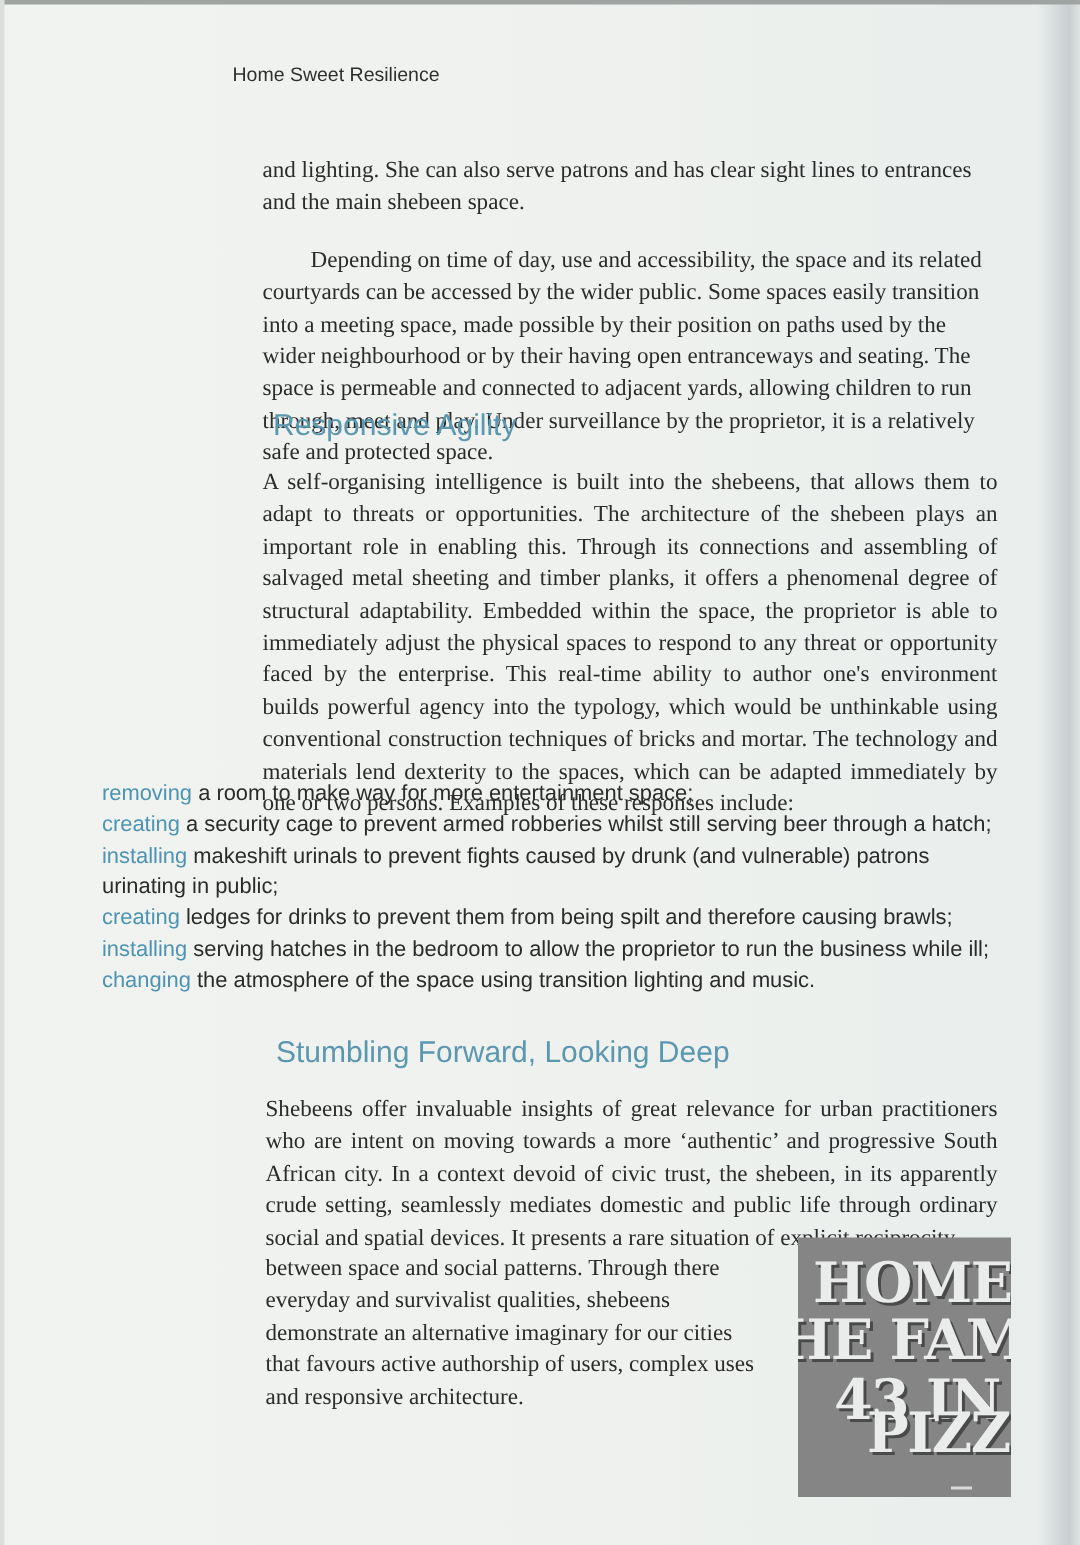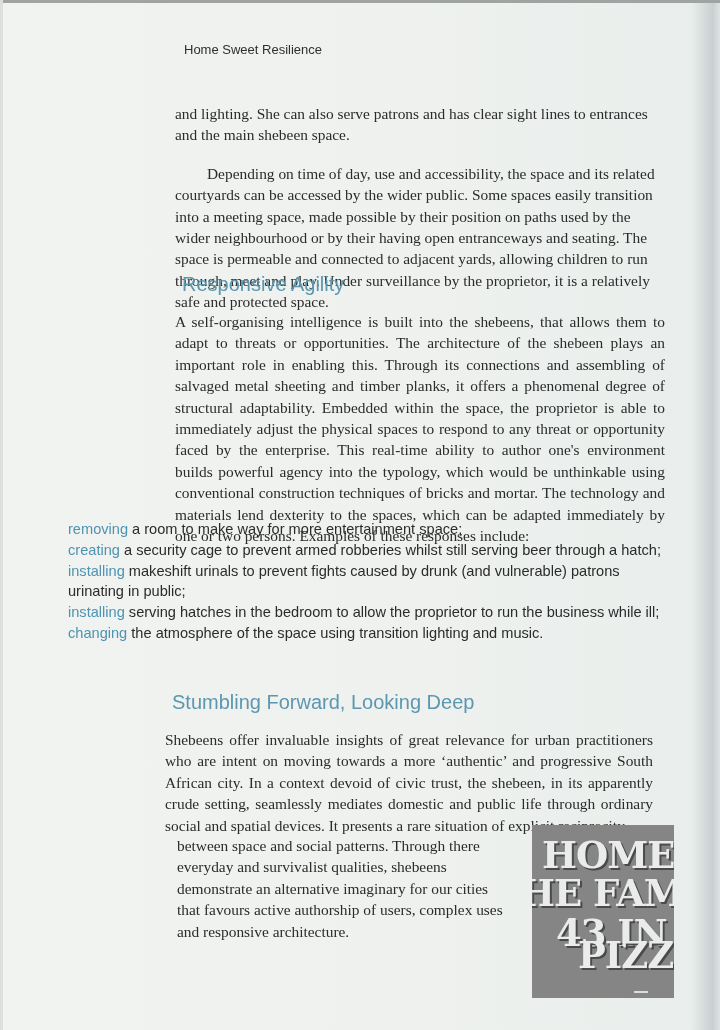--- a/index.html
+++ b/index.html
@@ -11,21 +11,21 @@
     color: #2b2b2b;
   }
   .page {
     position: absolute; left: 0; top: 0; width: 720px; height: 1030px;
     background: linear-gradient(90deg, #f1f3f0 0%, #eef1ee 60%, #e9eeec 96%, #c9cfd1 99%, #dfe3e2 100%);
   }
   .top-edge { position: absolute; left: 0; top: 0; width: 720px; height: 3px; background: #9fa3a2; }
   .left-edge { position: absolute; left: 0; top: 0; width: 3px; height: 1030px; background: #dcdfdc; }
   .running-head {
     position: absolute; left: 155px; top: 42px;
-    font-family: "Liberation Sans", sans-serif; font-size: 13px; color: #2f2f2f; margin-left: 29px;
+    font-family: "Liberation Sans", sans-serif; font-size: 13px; color: #2f2f2f;
   }
   .body-text {
     font-family: "Liberation Serif", serif;
     font-size: 15.4px; line-height: 21.4px; color: #2b2b2b;
     margin: 17px;
   }
   .block { position: absolute; }
   .indent { text-indent: 32px; }
   .subhead {
     font-family: "Liberation Sans", sans-serif; font-weight: normal;
@@ -61,25 +61,26 @@
 
   <div class="block" style="left:158px; top:274px; width:524px;">
     <h2 class="subhead" style="padding-left:24px;">Responsive Agility</h2>
     <p class="body-text" style="text-align:justify;">A self-organising intelligence is built into the shebeens, that allows them to adapt to threats or opportunities. The architecture of the shebeen plays an important role in enabling this. Through its connections and assembling of salvaged metal sheeting and timber planks, it offers a phenomenal degree of structural adaptability. Embedded within the space, the proprietor is able to immediately adjust the physical spaces to respond to any threat or opportunity faced by the enterprise. This real-time ability to author one's environment builds powerful agency into the typology, which would be unthinkable using conventional construction techniques of bricks and mortar. The technology and materials lend dexterity to the spaces, which can be adapted immediately by one or two persons. Examples of these responses include:</p>
   </div>
 
   <ul class="list">
     <li><span class="kw">removing</span><span> a room to make way for more entertainment space;</span></li>
     <li><span class="kw">creating</span><span> a security cage to prevent armed robberies whilst still serving beer through a hatch;</span></li>
     <li style="width:560px;"><span class="kw">installing</span><span> makeshift urinals to prevent fights caused by drunk (and vulnerable) patrons urinating in public;</span></li>
+    <li><span class="kw">creating</span><span> ledges for drinks to prevent them from being spilt and therefore causing brawls;</span></li>
     <li><span class="kw">installing</span><span> serving hatches in the bedroom to allow the proprietor to run the business while ill;</span></li>
     <li><span class="kw">changing</span><span> the atmosphere of the space using transition lighting and music.</span></li>
   </ul>
 
-  <div class="block" style="left:148px; top:692px; width:522px;">
+  <div class="block" style="left:160px; top:692px; width:522px;">
     <h2 class="subhead" style="padding-left:24px;">Stumbling Forward, Looking Deep</h2>
     <p class="body-text" style="text-align:justify;">Shebeens offer invaluable insights of great relevance for urban practitioners who are intent on moving towards a more ‘authentic’ and progressive South African city. In a context devoid of civic trust, the shebeen, in its apparently crude setting, seamlessly mediates domestic and public life through ordinary social and spatial devices. It presents a rare situation of explicit reciprocity</p>
   </div>
   <div class="block" style="left:160px; top:818px; width:360px;">
     <p class="body-text">between space and social patterns. Through there everyday and survivalist qualities, shebeens demonstrate an alternative imaginary for our cities that favours active authorship of users, complex uses and responsive architecture.</p>
   </div>
 
   <div class="poster">
     <div class="poster-line" style="left:10px; top:8px;">HOME</div>
     <div class="poster-line" style="left:-12px; top:46px;">HE FAM</div>

